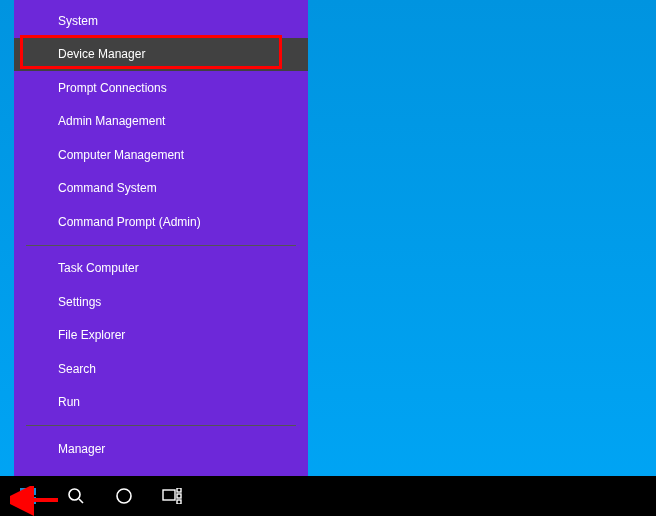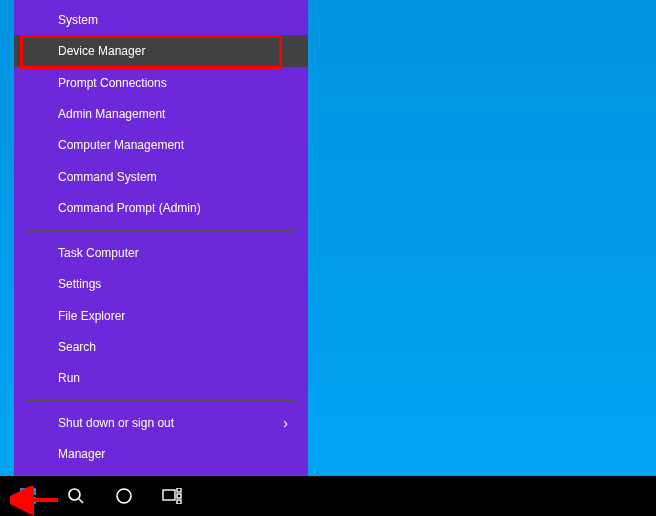--- a/index.html
+++ b/index.html
@@ -86,24 +86,20 @@
   <div class="menu-item">
       <span>Search</span>
     </div>
   <div class="menu-item">
       <span>Run</span>
     </div>
 
   <div class="menu-sep"></div>
 
   <div class="menu-item">
-    <span>Shut down or sign out</span>
-    <span class="arrow">›</span>
-  </div>
-  <div class="menu-item">
       <span>Manager</span>
     </div>
 
 </div>
 
 <div class="taskbar">
   <div class="tb-btn">
     <svg width="16" height="16" viewBox="0 0 16 16">
       <rect x="0" y="0" width="7" height="7" fill="#1b8dd6"></rect>
       <rect x="9" y="0" width="7" height="7" fill="#1b8dd6"></rect>

